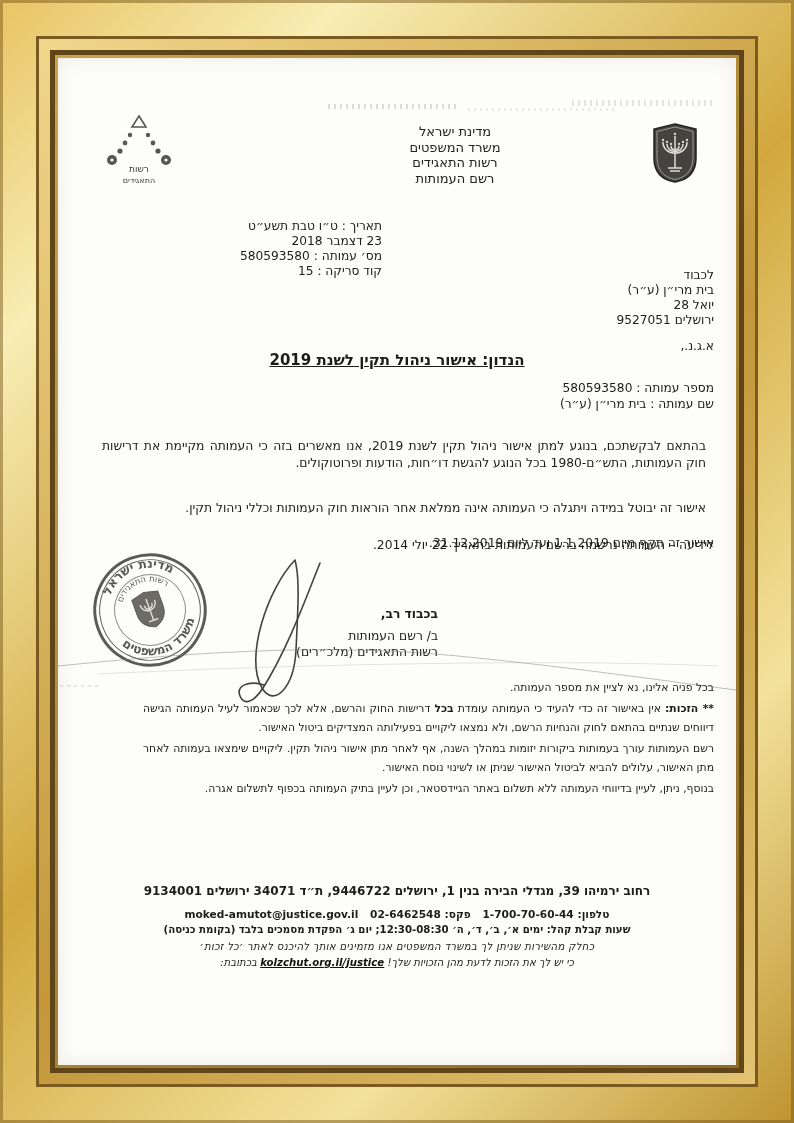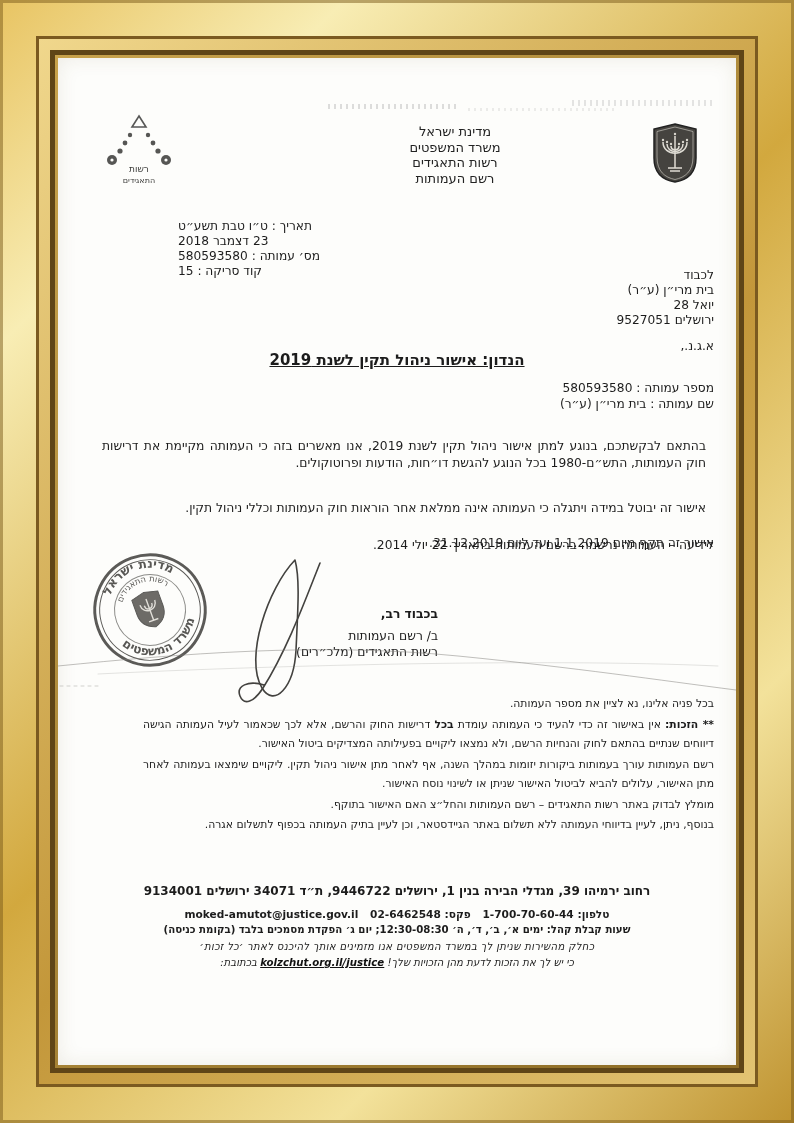--- a/index.html
+++ b/index.html
@@ -26,40 +26,40 @@
          background:repeating-linear-gradient(90deg,rgba(110,110,110,.5) 0 2px,transparent 2px 6px);}
   .noise.n1{left:270px;top:46px;width:130px;height:5px;}
   .noise.n2{left:410px;top:50px;width:150px;height:3px;opacity:.25;}
   .noise.n3{right:24px;top:42px;width:140px;height:6px;opacity:.35;}
 
   .logo-corp{left:26px;top:52px;width:110px;height:96px;}
   .header-block{left:302px;top:66px;width:190px;text-align:center;
                 font-size:13px;line-height:15.5px;color:#232323;}
   .emblem{left:592px;top:64px;width:50px;height:62px;}
 
-  .date-block{left:120px;top:161px;width:230px;text-align:left;font-size:12.2px;line-height:15px;}
+  .date-block{left:94px;top:161px;width:230px;text-align:right;font-size:12.2px;line-height:15px;}
   .recipient{right:22px;top:210px;text-align:right;font-size:12.2px;line-height:15px;margin-left:6px;}
   .greeting{right:22px;top:281px;font-size:12.2px;}
   .subject{left:0;right:0;top:293px;text-align:center;font-size:15px;font-weight:700;}
   .subject span{text-decoration:underline;}
   .details{right:22px;top:322px;text-align:right;font-size:12.2px;line-height:16px;}
 
   .para{position:absolute;left:44px;right:30px;direction:rtl;text-align:justify;
         text-align-last:right;font-size:12.3px;line-height:17px;}
   .p1{top:368px;} .p2{top:430px;}
   .line-r{position:absolute;right:22px;direction:rtl;font-size:12.3px;}
   .p3{top:478px;} .p4{top:480px;}
 
   .closing{right:298px;top:548px;text-align:right;font-size:12.3px;line-height:16px;}
   .closing .regards{margin-bottom:6px;font-weight:bold;}
 
   .stamp-wrap{left:28px;top:488px;width:128px;height:128px;transform:rotate(-20deg);opacity:.85;}
   .overlay{left:0;top:480px;width:678px;height:195px;pointer-events:none;}
 
-  .footnotes{left:44px;right:22px;top:636px;font-size:10.8px;line-height:19.5px;
+  .footnotes{left:44px;right:22px;top:620px;font-size:10.8px;line-height:19.5px;
              text-align:justify;text-align-last:right;margin-left:41px;}
   .footnotes .contact{text-align:right;}
   .footnotes p{margin:0 0 1px 0;}
 
   .footer{left:20px;right:20px;top:826px;text-align:center;line-height:14px;}
   .footer .f-line1{font-size:12px;font-weight:700;margin-bottom:9px;}
   .footer .f-line2{font-size:10.6px;font-weight:700;margin-bottom:2px;}
   .footer .f-line2 .sep{display:inline-block;width:8px;}
   .footer .f-line3{font-size:10.2px;font-weight:700;margin-bottom:3px;}
   .footer .f-line4{font-size:10.2px;font-style:italic;letter-spacing:.3px;margin-bottom:2px;}
@@ -213,21 +213,20 @@
           <path d="M0 128 C120 116 260 104 400 118 C520 130 600 142 678 152" stroke-width=".9" opacity=".55"></path>
           <path d="M40 136 C200 128 480 120 660 128" stroke-width=".7" opacity=".3"></path>
           <path d="M2 148 h42" stroke-width="1" stroke-dasharray="3 4" opacity=".35"></path>
         </g>
       </svg>
 
       <div class="abs footnotes rtl">
         <p class="contact">בכל פניה אלינו, נא לציין את מספר העמותה.</p>
         <p><span class="b">** הזכות:</span><span> אין באישור זה כדי להעיד כי העמותה עומדת </span><span class="b">בכל</span><span> דרישות החוק והרשם, אלא לכך שכאמור לעיל העמותה הגישה דיווחים שנתיים בהתאם לחוק והנחיות הרשם, ולא נמצאו ליקויים בפעילותה המצדיקים ביטול האישור.</span></p>
         <p>רשם העמותות עורך בעמותות ביקורות יזומות במהלך השנה, אף לאחר מתן אישור ניהול תקין. ליקויים שימצאו בעמותה לאחר מתן האישור, עלולים להביא לביטול האישור שניתן או לשינוי נוסח האישור.</p>
-        <p>מומלץ לבדוק באתר רשות התאגידים – רשם העמותות והחל״צ האם האישור בתוקף.</p>
         <p>בנוסף, ניתן, לעיין בדיווחי העמותה ללא תשלום באתר הגיידסטאר, וכן לעיין בתיק העמותה בכפוף לתשלום אגרה.</p>
       </div>
 
       <div class="abs footer rtl">
         <div class="f-line1">רחוב ירמיהו 39, מגדלי הבירה בנין 1, ירושלים 9446722, ת״ד 34071 ירושלים 9134001</div>
         <div class="f-line2">
           <span>טלפון: 1-700-70-60-44</span><span class="sep"></span>
           <span>פקס: 02-6462548</span><span class="sep"></span>
           <span class="ltr-iso">moked-amutot@justice.gov.il</span>
         </div>

